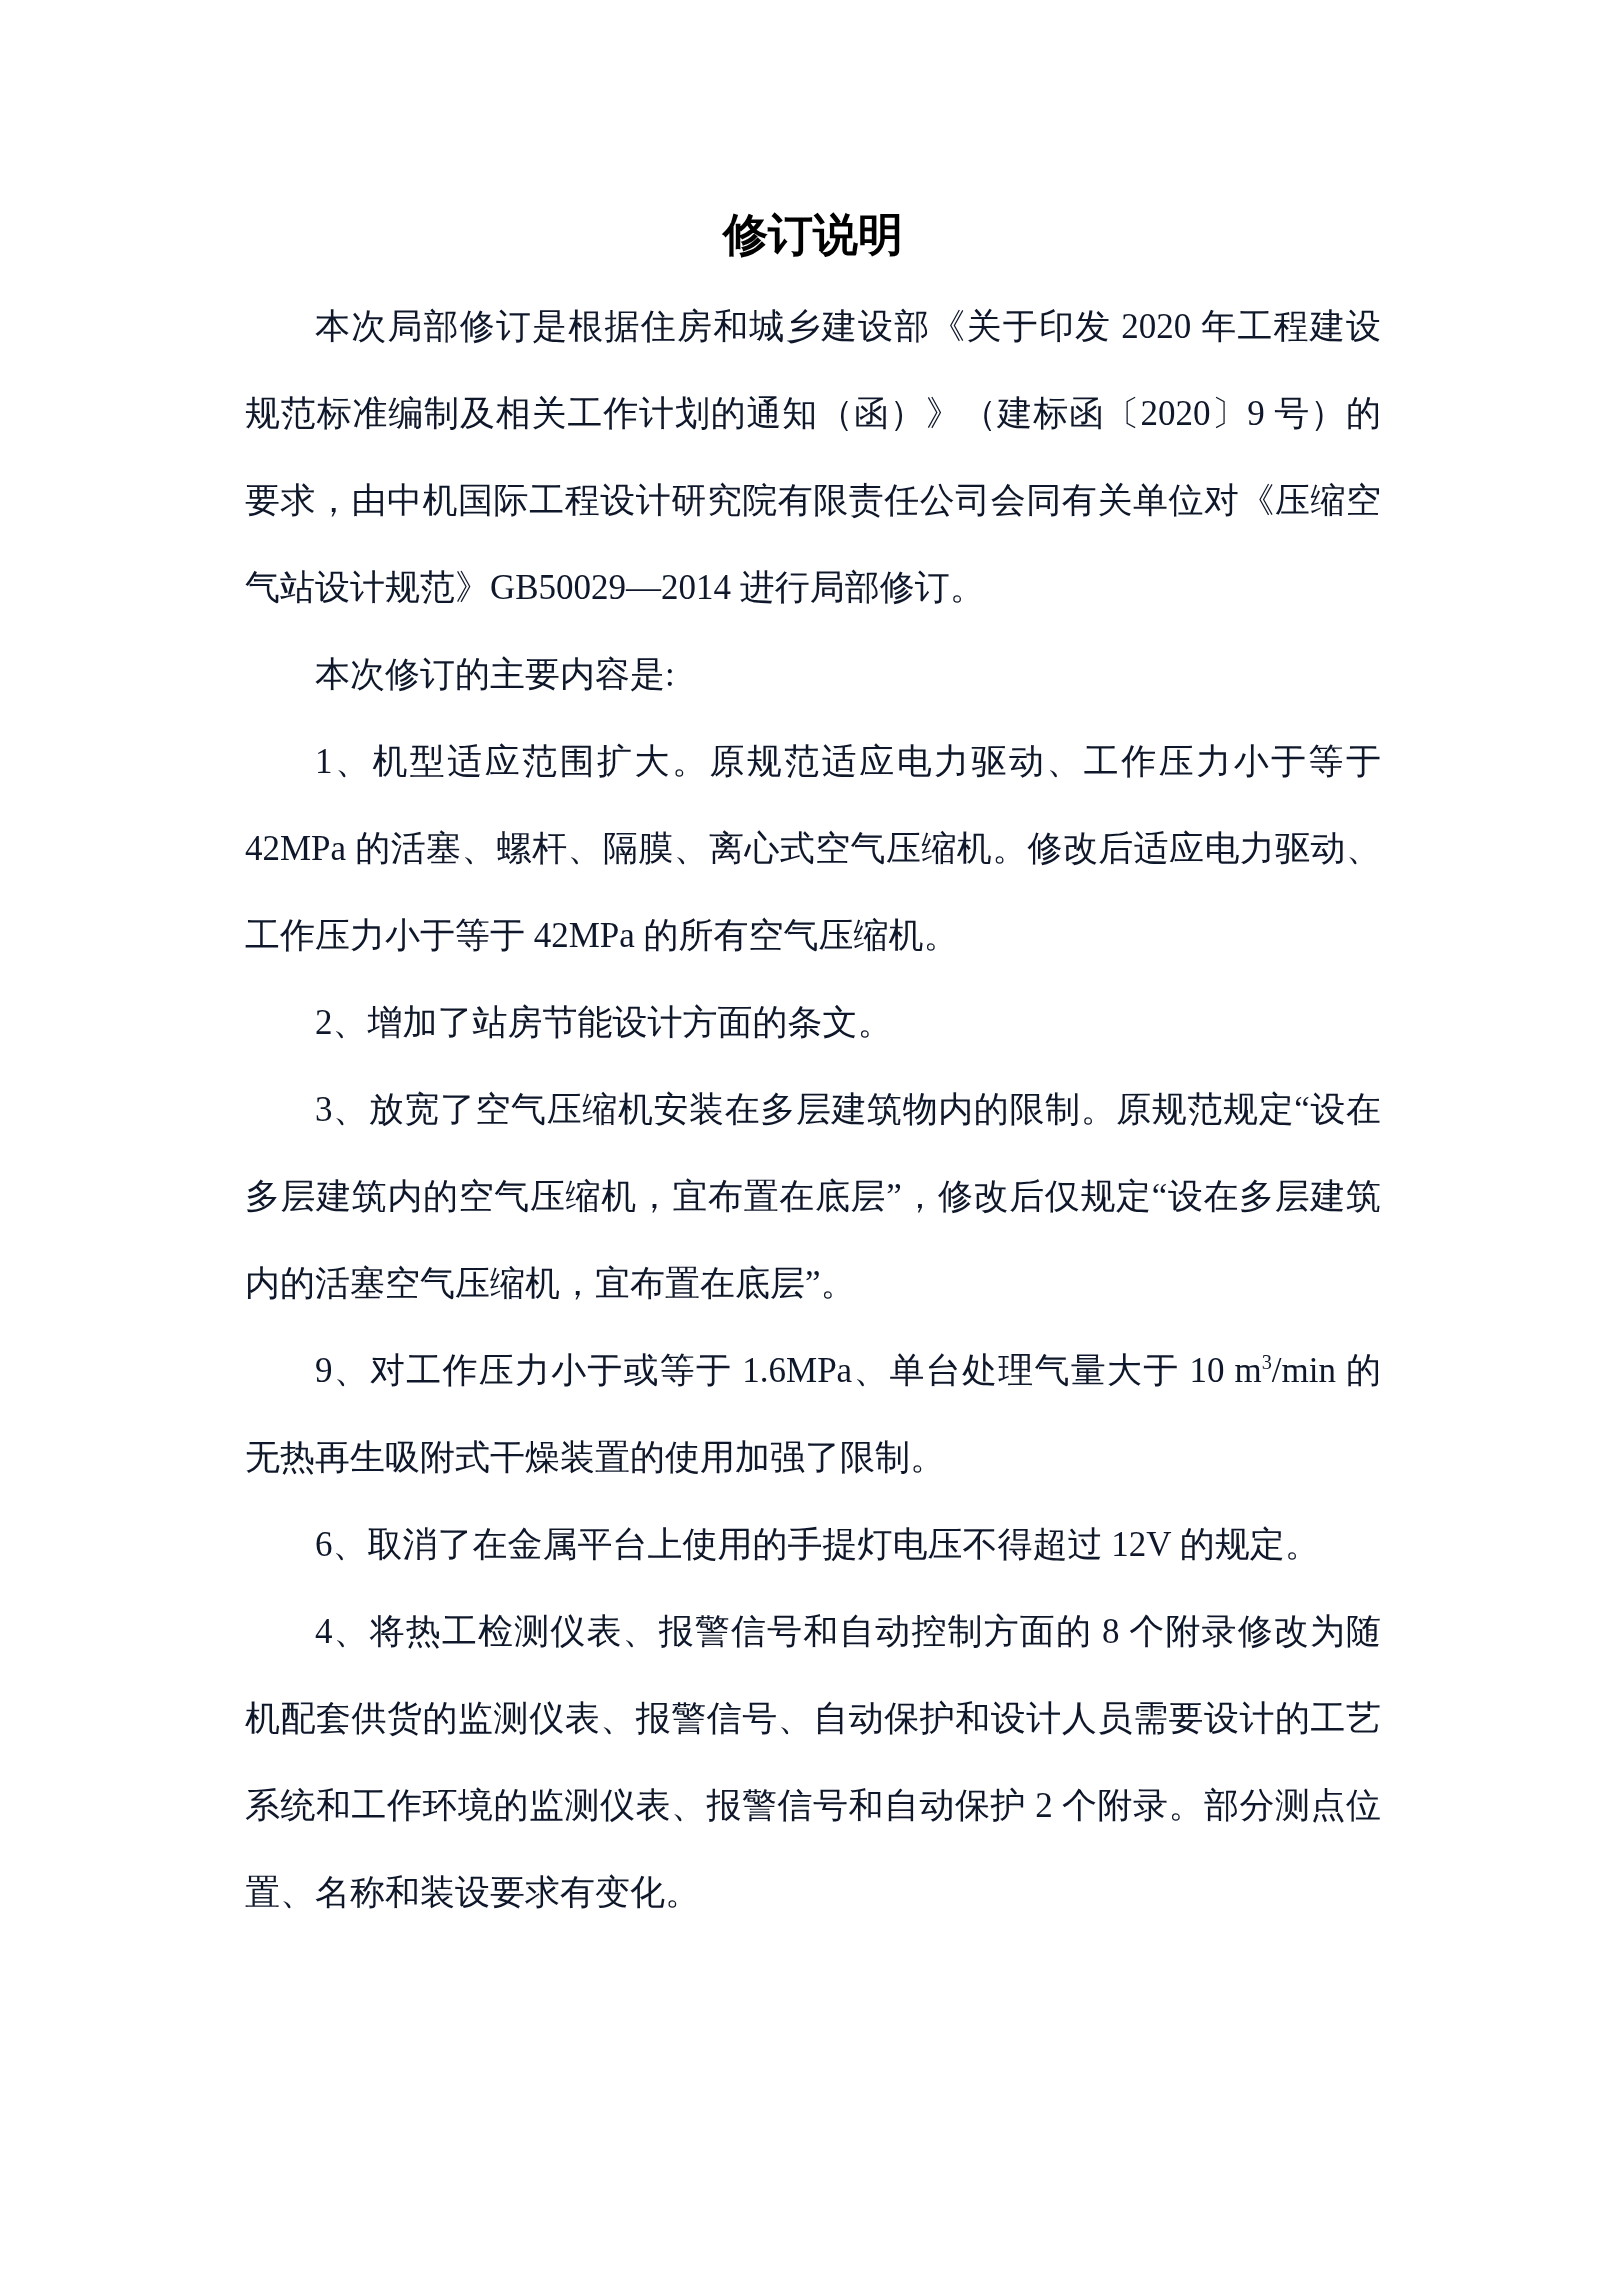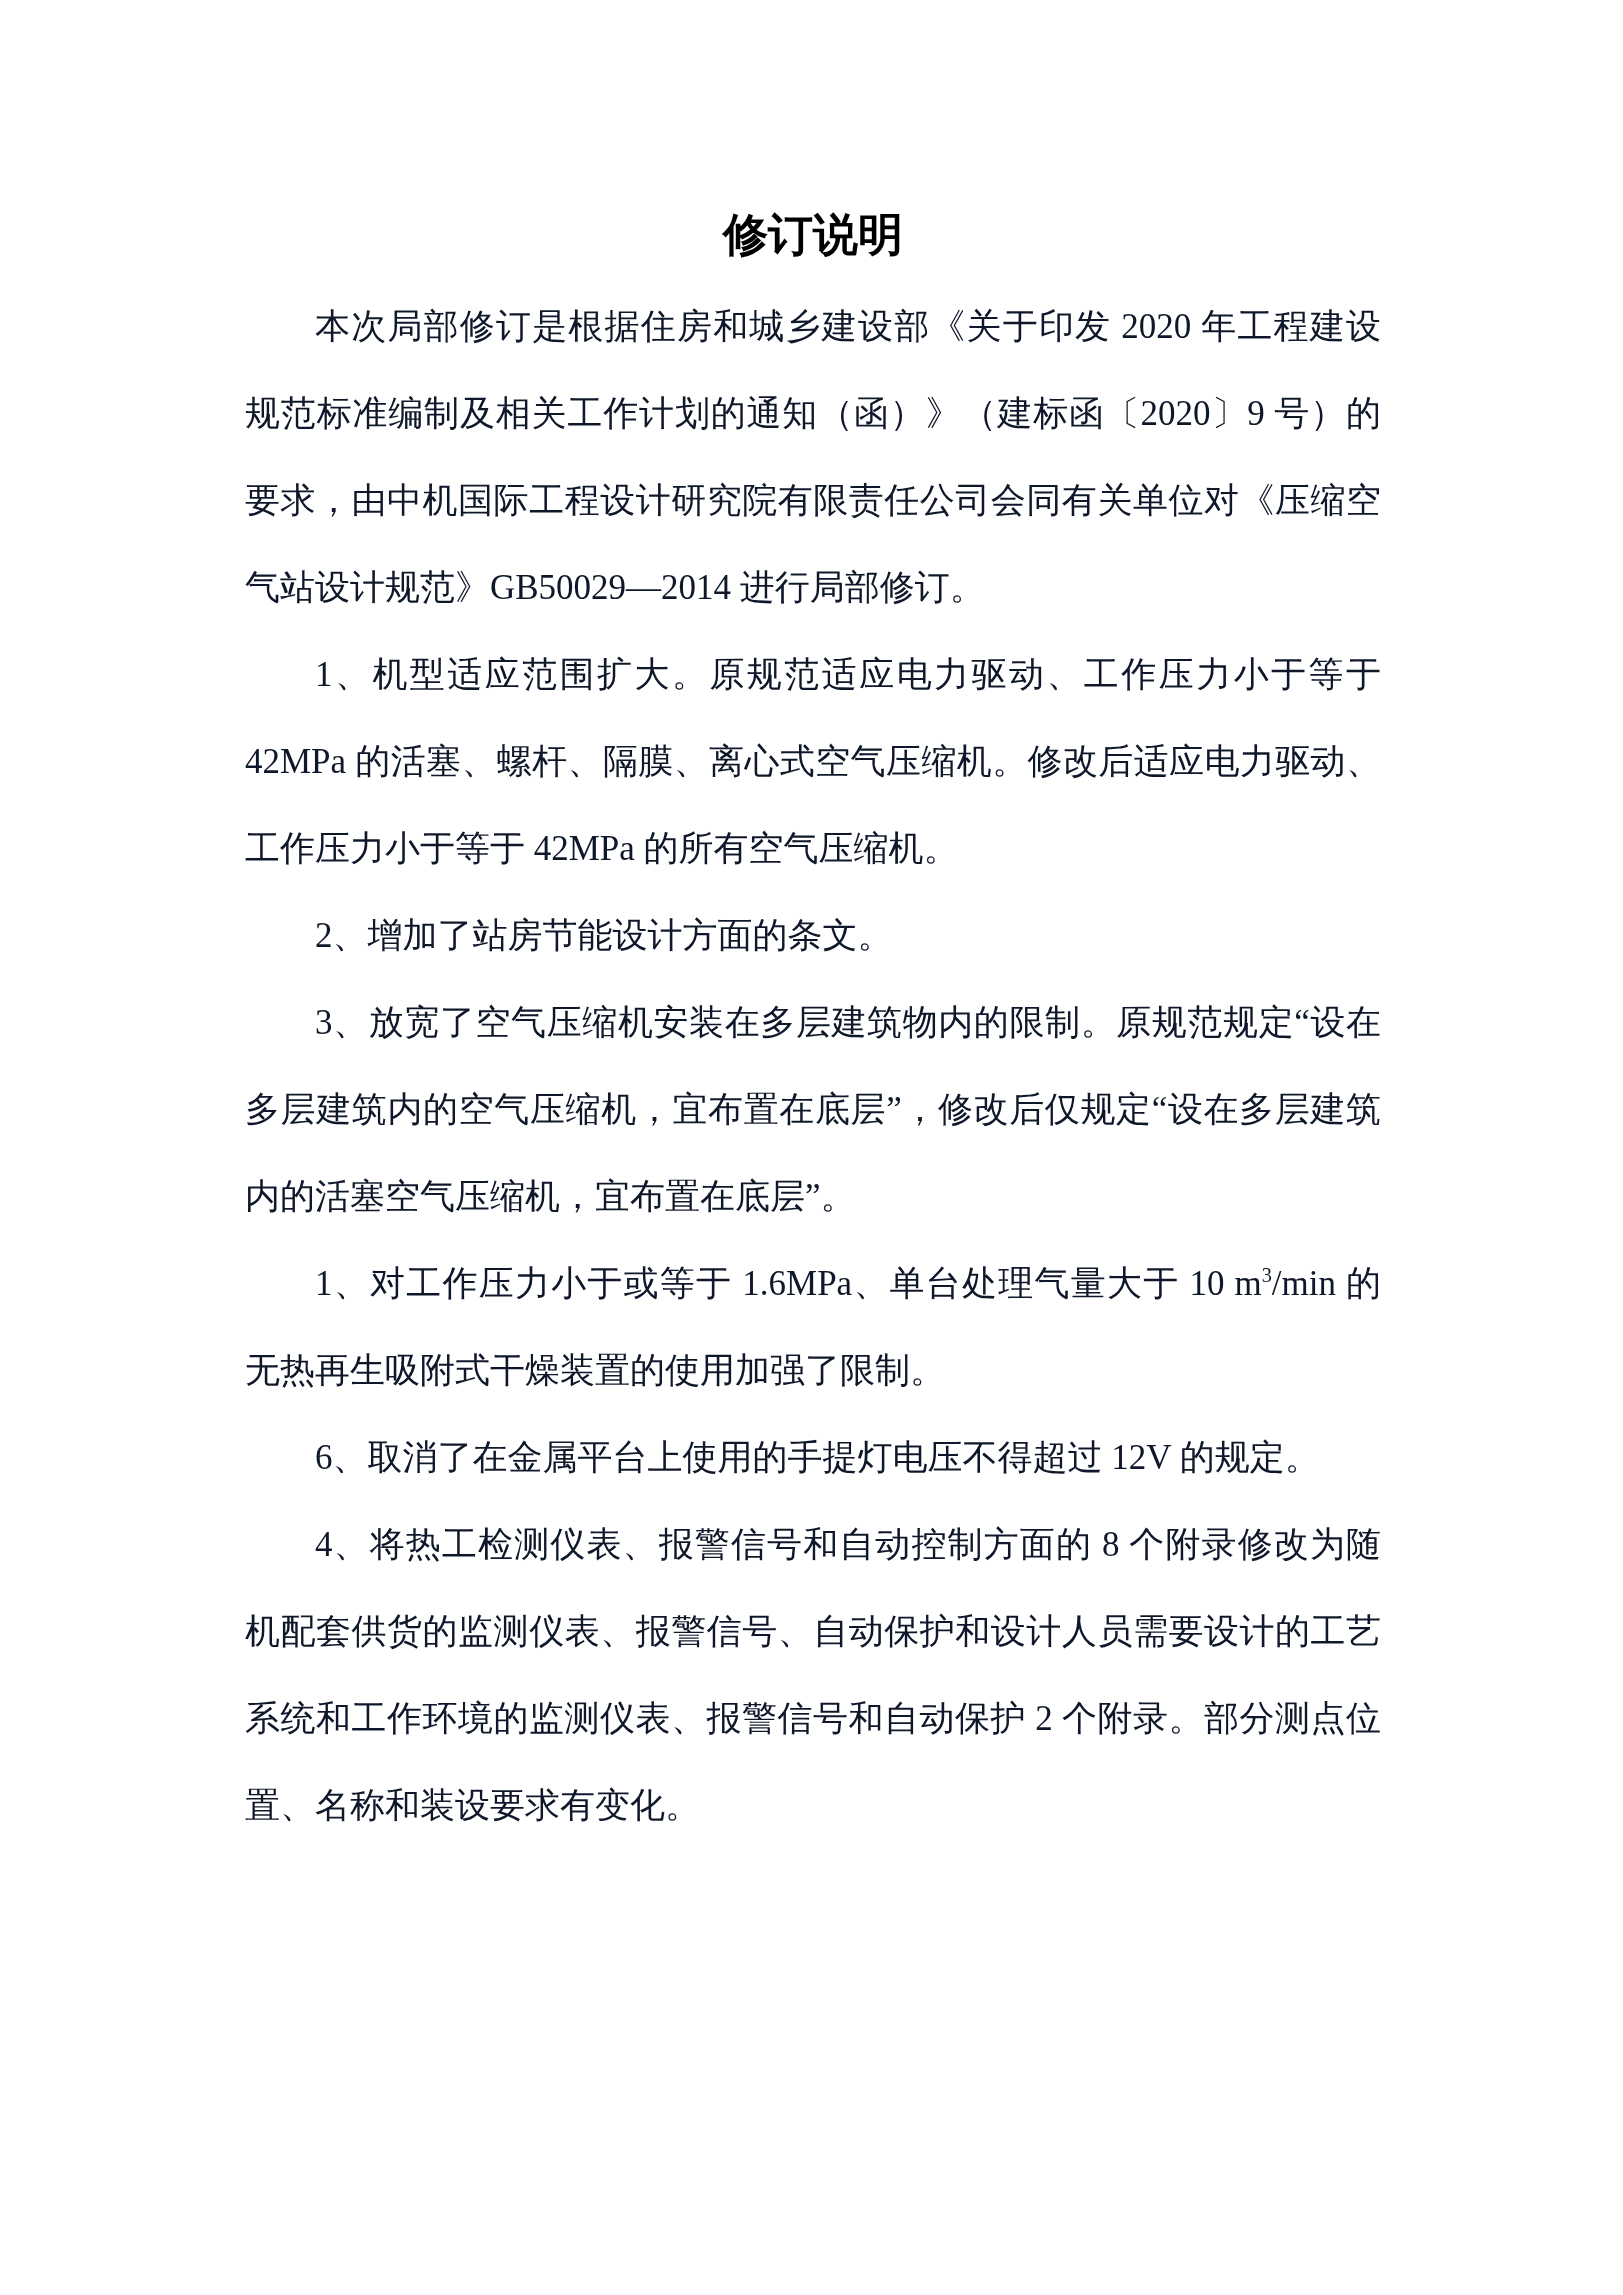--- a/index.html
+++ b/index.html
@@ -50,22 +50,23 @@
   }
 </style>
 </head>
 <body>
 
 <div class="page" style="background: rgb(255, 255, 255); color: rgb(0, 0, 0);">
   <div class="doc">
     <h1 class="title">修订说明</h1>
     <div id="doc-body">
         <p class="para"><span>本次局部修订是根据住房和城乡建设部《关于印发 2020 年工程建设规范标准编制及相关工作计划的通知（函）》（建标函〔2020〕9 号）的要求，由中机国际工程设计研究院有限责任公司会同有关单位对《压缩空气站设计规范》GB50029—2014 进行局部修订。</span></p>
+        <p class="para"><span>本次修订的主要内容是:</span></p>
         <p class="para"><span>1、机型适应范围扩大。原规范适应电力驱动、工作压力小于等于 42MPa 的活塞、螺杆、隔膜、离心式空气压缩机。修改后适应电力驱动、工作压力小于等于 42MPa 的所有空气压缩机。</span></p>
         <p class="para"><span>2、增加了站房节能设计方面的条文。</span></p>
         <p class="para"><span>3、放宽了空气压缩机安装在多层建筑物内的限制。原规范规定“设在多层建筑内的空气压缩机，宜布置在底层”，修改后仅规定“设在多层建筑内的活塞空气压缩机，宜布置在底层”。</span></p>
-        <p class="para"><span>1、对工作压力小于或等于 </span><span class="mono">1.6MPa</span><span>、单台处理气量大于 10 </span><span class="mono">m</span><sup class="mono">3</sup><span class="mono">/min</span><span> 的无热再生吸附式干燥装置的使用加强了限制。</span></p>
+        <p class="para"><span>9、对工作压力小于或等于 </span><span class="mono">1.6MPa</span><span>、单台处理气量大于 10 </span><span class="mono">m</span><sup class="mono">3</sup><span class="mono">/min</span><span> 的无热再生吸附式干燥装置的使用加强了限制。</span></p>
         <p class="para"><span>6、取消了在金属平台上使用的手提灯电压不得超过 12V 的规定。</span></p>
         <p class="para"><span>4、将热工检测仪表、报警信号和自动控制方面的 8 个附录修改为随机配套供货的监测仪表、报警信号、自动保护和设计人员需要设计的工艺系统和工作环境的监测仪表、报警信号和自动保护 2 个附录。部分测点位置、名称和装设要求有变化。</span></p>
       </div>
   </div>
 </div>
 
 
 </body></html>

